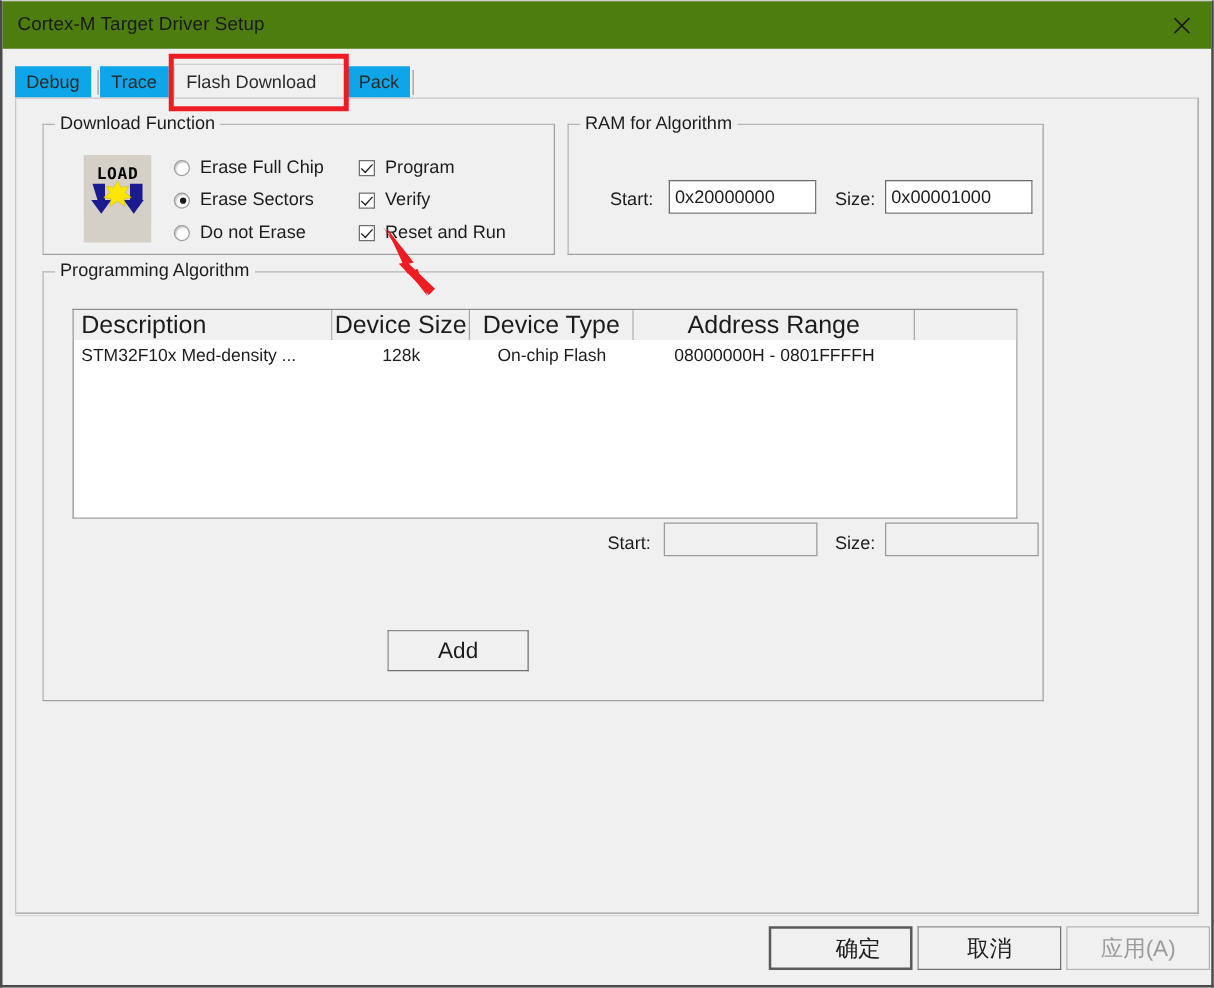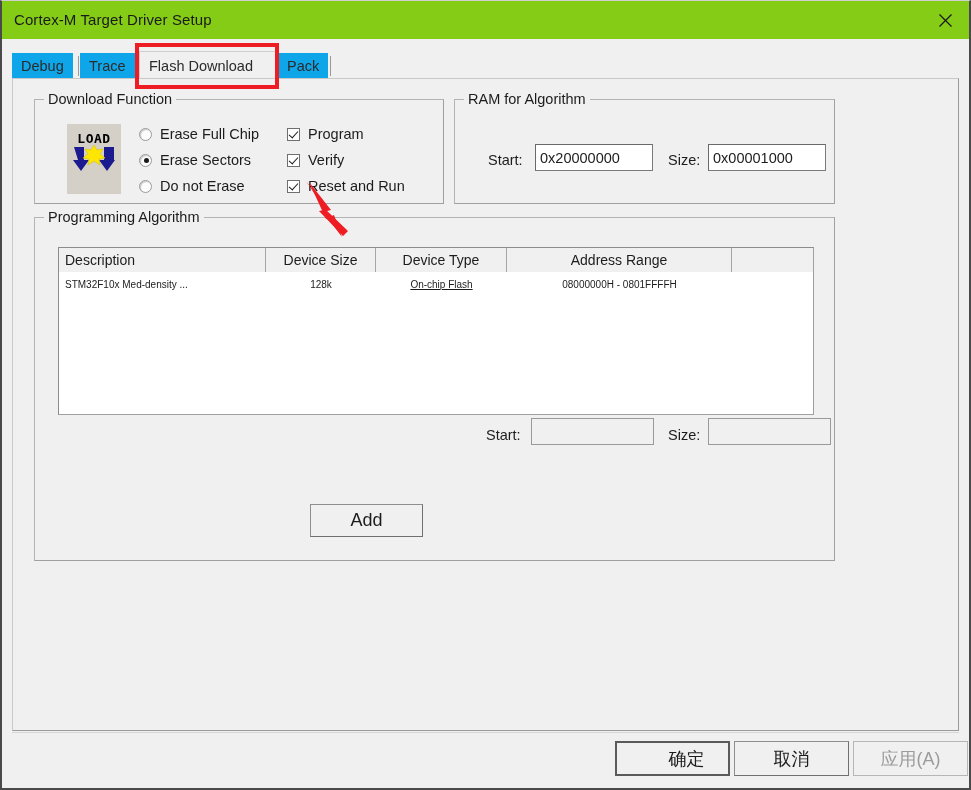--- a/index.html
+++ b/index.html
@@ -20,21 +20,21 @@
     border-right: 2px solid #4a4a4a;
     border-bottom: 2px solid #4a4a4a;
     border-top: 1px solid #cfcfcf;
   }
 
   
   #titlebar {
     position: absolute;
     left: 0; top: 0;
     width: 967px; height: 38px;
-    background: #84cc16;
+    background: #4d7c0f;
     text-decoration: underline;
   }
   #title-text {
     position: absolute;
     left: 12px; top: 10px;
     font-size: 15px;
     color: #1a1a1a;
     letter-spacing: 0.1px;
     white-space: nowrap;
   }
@@ -203,41 +203,41 @@
     position: absolute;
     left: 0; top: 0;
     width: 100%; height: 24px;
     display: flex;
     background: #f0f0f0;
     border-bottom: 1px solid #a6a6a6;
   }
   .th {
     height: 24px;
     display: flex; align-items: center;
-    font-size: 14px; color: #1c1c1c;
+    font-size: 20px; color: #1c1c1c;
     background: #f0f0f0;
     border-right: 1px solid #a6a6a6;
     padding: 0 6px;
     white-space: nowrap;
     overflow: hidden;
     flex: none;
   }
   .th.c-left { justify-content: flex-start; }
   .th.c-center { justify-content: center; }
   #trow {
     position: absolute;
     left: 0; top: 25px;
     width: 100%; height: 22px;
     display: flex;
     align-items: center;
   }
   .td {
     height: 22px;
     display: flex; align-items: center;
-    font-size: 10px; color: #1c1c1c;
+    font-size: 14px; color: #1c1c1c;
     padding: 0 6px;
     white-space: nowrap;
     overflow: hidden;
     flex: none;
   }
   .td.c-left { justify-content: flex-start; }
   .td.c-center { justify-content: center; }
 
   
   .btn {
@@ -360,21 +360,21 @@
         <div id="thead">
           <div class="th c-left" style="width:207px;">Description</div>
           <div class="th c-center" style="width:110px;">Device Size</div>
           <div class="th c-center" style="width:131px;">Device Type</div>
           <div class="th c-center" style="width:225px;">Address Range</div>
           <div class="th c-left" style="width:81px; border-right:none;"></div>
         </div>
         <div id="trow">
           <div class="td c-left" style="width:207px;">STM32F10x Med-density ...</div>
           <div class="td c-center" style="width:110px;">128k</div>
-          <div class="td c-center" style="width:131px;text-decoration:underline;">On-chip Flash</div>
+          <div class="td c-center" style="width:131px;">On-chip Flash</div>
           <div class="td c-center" style="width:225px;">08000000H - 0801FFFFH</div>
           <div class="td c-left" style="width:81px;"></div>
         </div>
       </div>
 
       <div class="fld-label" style="left:451px; top:209px;">Start:</div>
       <div class="textfield disabled" style="left:496px; top:200px; width:123px; height:27px;"></div>
 
       <div class="fld-label" style="left:633px; top:209px;">Size:</div>
       <div class="textfield disabled" style="left:673px; top:200px; width:123px; height:27px;"></div>

